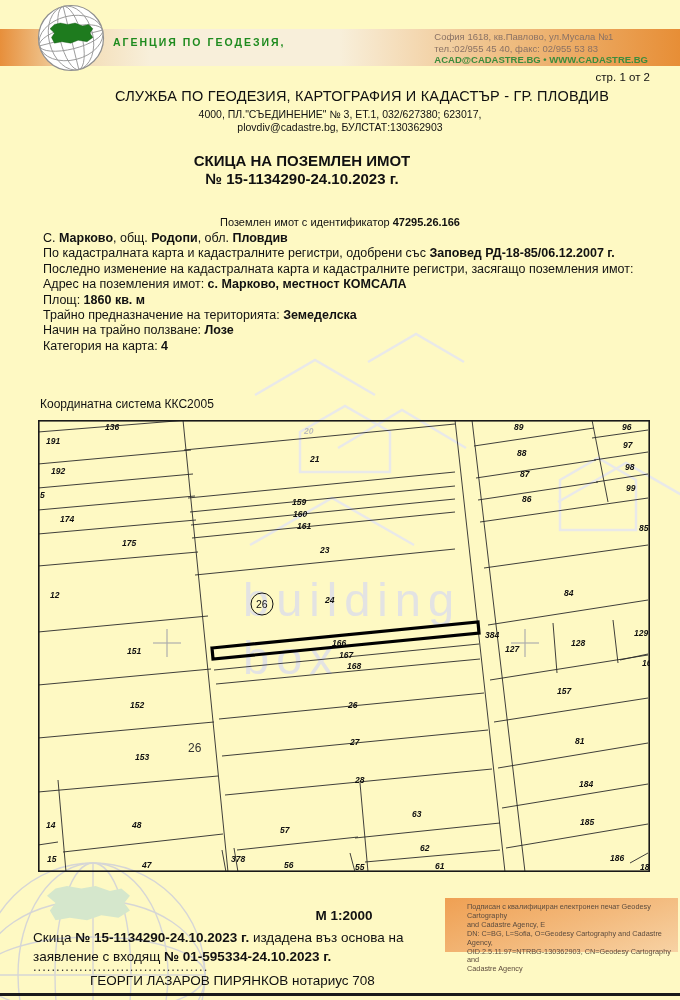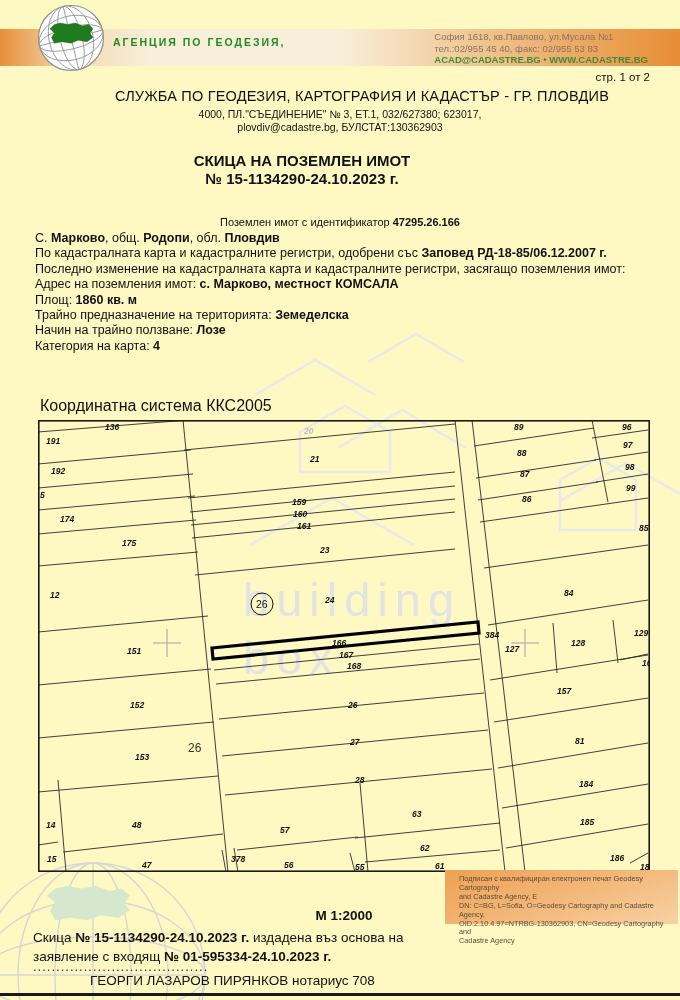--- a/index.html
+++ b/index.html
@@ -14,28 +14,28 @@
     background:linear-gradient(90deg,#E78F3B 0%,#F2D9AE 10%,#F8EFDA 22%,#F8EFDA 50%,#EFBE83 74%,#E78E36 100%);
   }
   .agency-name { left:113px; top:35px; color:#1F8B1F; font-weight:700; font-size:10.5px; letter-spacing:2px; line-height:14.5px; }
   .contact { right:32px; top:31px; text-align:left; font-size:9.5px; line-height:11.5px; color:#8A7265; }
   .contact .web { color:#3C8C3C; font-weight:700; }
   .page-ind { right:30px; top:71px; font-size:11.5px; }
   .office-title { left:0; top:88px; width:680px; text-align:center; font-size:14.5px; letter-spacing:0.2px;padding-left:44px; }
   .office-addr { left:0; width:680px; text-align:center; font-size:10.5px; line-height:13px; }
   .doc-title { left:0; width:604px; text-align:center; font-weight:700; font-size:15px; }
   .ident { left:0; top:204px; width:680px; text-align:center; font-size:11px;margin-top:12px; }
-  .props { left:35px; top:231px; width:618px; font-size:12.5px; line-height:15.4px; }
-  .coordsys { left:40px; top:397px; font-size:16px; }
+  .props { left:43px; top:231px; width:618px; font-size:12.5px; line-height:15.4px; }
+  .coordsys { left:40px; top:397px; font-size:12px; }
   .scale { left:38px; top:908px; width:612px; text-align:center; font-weight:700; font-size:13.5px; }
   .issue { left:33px; top:928px; width:420px; font-size:13.5px; line-height:19px; }
   .dots { left:33px; top:959px; font-size:13px; letter-spacing:1px; color:#333; }
   .notary { left:90px; top:973px; font-size:13.5px; }
   .sigbox {
-    left:445px; top:870px; width:233px; height:54px; padding:5px 6px 0 14px;
+    left:445px; top:898px; width:233px; height:54px; padding:5px 6px 0 22px;
     background:linear-gradient(160deg,#EFA053 0%,#F3BA7D 55%,#F7D2A4 100%);
     font-size:7.3px; line-height:8.9px; color:#5D4C3E;
   }
   .botrule { left:0; top:993px; width:680px; height:2.5px; background:#1A1A1A; }
   svg text.pl { font-family:"Liberation Sans",sans-serif; font-size:8.5px; font-style:italic; font-weight:700; fill:#111; }
   svg text.big { font-size:12px; font-style:normal; font-weight:400; fill:#333; }
   svg text.circ { font-size:10.5px; font-style:normal; font-weight:400; fill:#111; }
   svg text.gray { fill:#BCBCBC; }
   svg text.wm { font-size:47px; letter-spacing:7px; fill:#E3E3E3; font-weight:400; font-style:normal; }
   b { font-weight:700; }
@@ -239,18 +239,18 @@
   <div class="abs issue">
       <div><span>Скица </span><b>№ 15-1134290-24.10.2023 г.</b><span> издадена въз основа на</span></div>
       <div><span>заявление с входящ </span><b>№ 01-595334-24.10.2023 г.</b></div>
     </div>
   <div class="abs dots">......................................</div>
   <div class="abs notary">ГЕОРГИ ЛАЗАРОВ ПИРЯНКОВ нотариус 708</div>
   <div class="abs sigbox">
       <div>Подписан с квалифициран електронен печат Geodesy Cartography</div>
       <div>and Cadastre Agency, Е</div>
       <div>DN: C=BG, L=Sofia, O=Geodesy Cartography and Cadastre Agency,</div>
-      <div>OID.2.10.4.97=NTRBG-130362903, CN=Geodesy Cartography and</div>
+      <div>OID.2.5.11.97=NTRBG-130362903, CN=Geodesy Cartography and</div>
       <div>Cadastre Agency</div>
     </div>
   <div class="abs botrule"></div>
 
 </div>
 
 </body></html>

